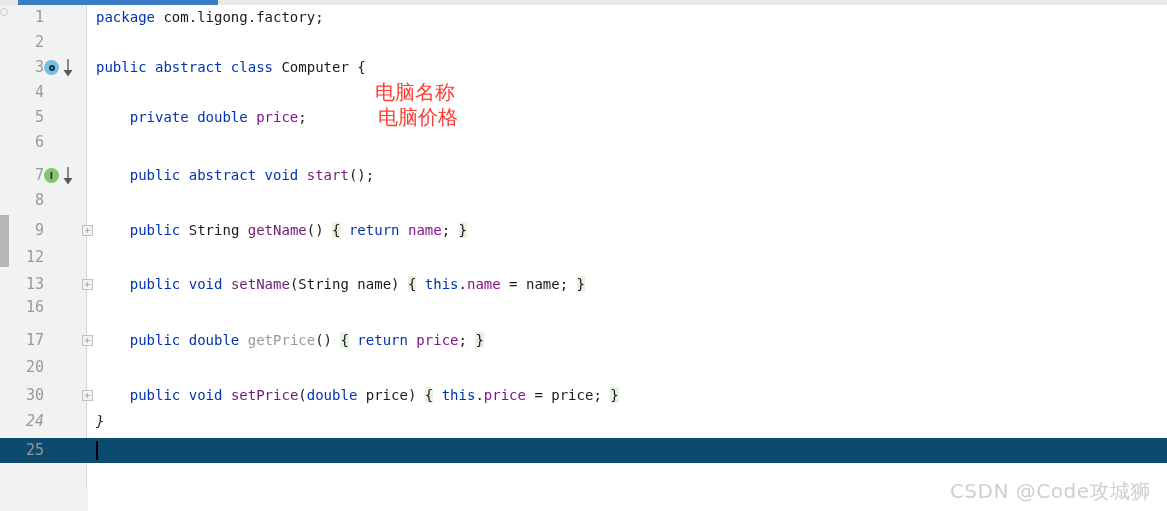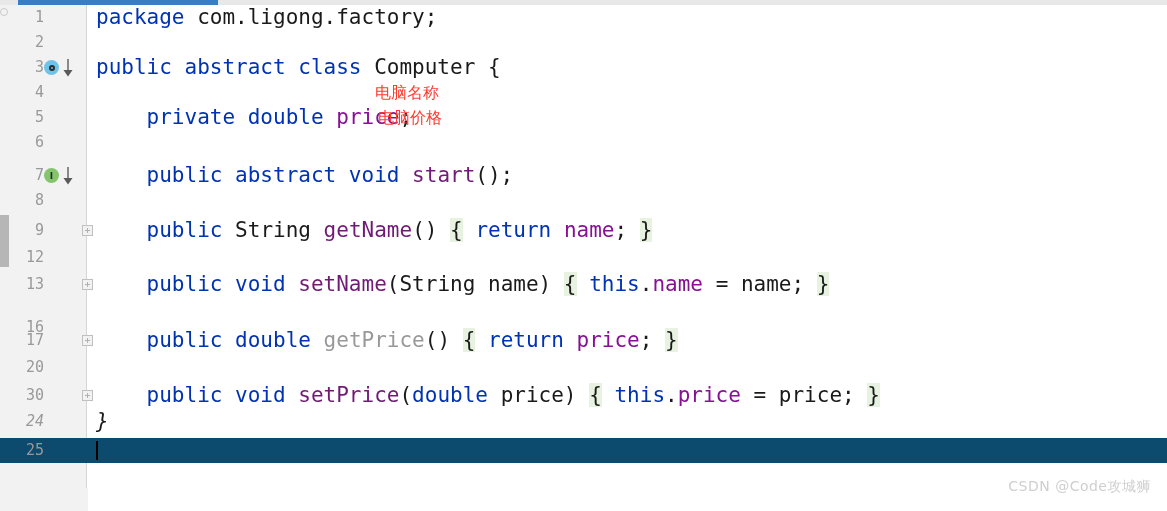--- a/index.html
+++ b/index.html
@@ -112,31 +112,31 @@
     top: 0;
     width: 40px;
     height: 25px;
   }
   .row .code {
     position: absolute;
     left: 96px;
     top: 0;
     height: 25px;
     line-height: 25px;
-    font-size: 21px;
+    font-size: 14px;
     white-space: pre;
     font-family: "DejaVu Sans Mono", "Liberation Mono", monospace;
     color: #1a1a1a;
   }
   .row .note {
     position: absolute;
     top: 0;
     height: 25px;
     line-height: 25px;
-    font-size: 16px;
+    font-size: 20px;
     color: #ff3b30;
     white-space: pre;
     font-family: "DejaVu Sans", "Liberation Sans", sans-serif;
   }
 
   
   .kw      { color: #0033b3; }
   .type    { color: #1a1a1a; }
   .field   { color: #871094; }
   .method  { color: #701a75; }
@@ -193,21 +193,21 @@
     left: 96px; top: 3px;
     width: 2px; height: 19px;
     background: #000000;
   }
 
   
   .watermark {
     position: absolute;
     right: 16px;
     top: 478px;
-    font-size: 14px;
+    font-size: 20px;
     color: #cfcfcf;
     font-family: "DejaVu Sans", "Liberation Sans", sans-serif;
     letter-spacing: 0.5px;
     white-space: pre;
   }
 </style>
 </head>
 <body>
 
 <div id="app">
@@ -285,21 +285,21 @@
       <div class="row" style="top: 245px;">
         <div class="ln">12</div>
       </div>
       <div class="row" style="top: 272px;">
         <div class="ln">13</div>
         <div class="marker">
           <div class="fold"></div>
         </div>
         <div class="code"><span class="plain">    </span><span class="kw">public void </span><span class="method">setName</span><span class="plain">(</span><span class="type">String </span><span class="plain">name</span><span class="plain">) </span><span class="plain brace-hl">{</span><span class="plain"> </span><span class="kw">this</span><span class="plain">.</span><span class="field">name</span><span class="plain"> = name; </span><span class="plain brace-hl">}</span></div>
       </div>
-      <div class="row" style="top: 315px; padding-left: 36px;">
+      <div class="row" style="top: 295px; padding-left: 36px;">
         <div class="ln">16</div>
       </div>
       <div class="row" style="top: 328px;">
         <div class="ln">17</div>
         <div class="marker">
           <div class="fold"></div>
         </div>
         <div class="code"><span class="plain">    </span><span class="kw">public double </span><span class="methodg">getPrice</span><span class="plain">() </span><span class="plain brace-hl">{</span><span class="plain"> </span><span class="kw">return </span><span class="field">price</span><span class="plain">; </span><span class="plain brace-hl">}</span></div>
       </div>
       <div class="row" style="top: 355px;">

